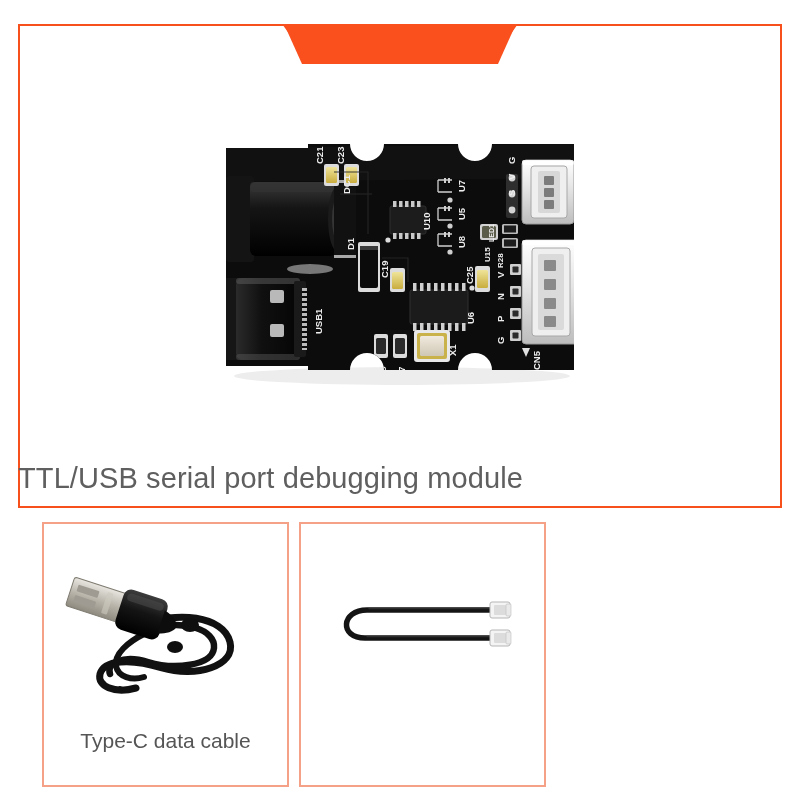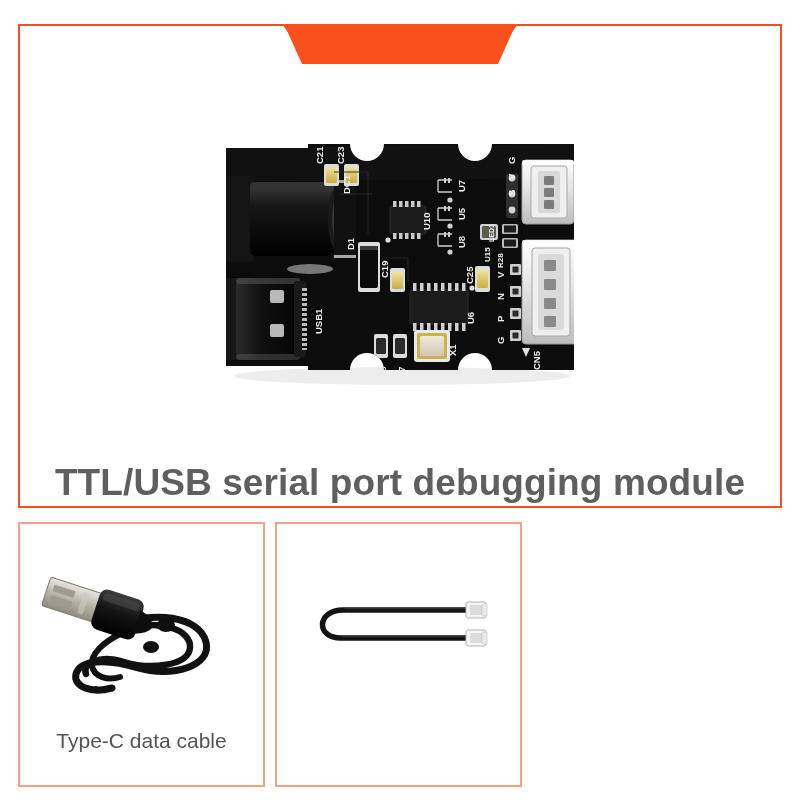--- a/index.html
+++ b/index.html
@@ -76,38 +76,38 @@
     height: 250px;
   }
   .pcb-svg { display: block; }
 
   
   .product-title {
     position: absolute;
     left: 0;
     top: 438px;
     width: 764px;
-    text-align: center;
-    font-size: 37px;
+    text-align: left;
+    font-size: 29px;
     color: #5f5f5f;
     letter-spacing: 0.1px;
     white-space: nowrap;
     font-family: "Liberation Sans", sans-serif;
-    font-weight: bold;
   }
 
   
   .acc-card {
     position: absolute;
     top: 522px;
     width: 247px;
     height: 265px;
     box-sizing: border-box;
     border: 2px solid #f4a187;
     background: #ffffff;
+    margin-left: 24px;
   }
   .acc-card.one { left: 18px; }
   .acc-card.two { left: 275px; }
 
   .acc-img {
     position: absolute;
     left: 0;
     top: 14px;
     width: 243px;
     height: 170px;

